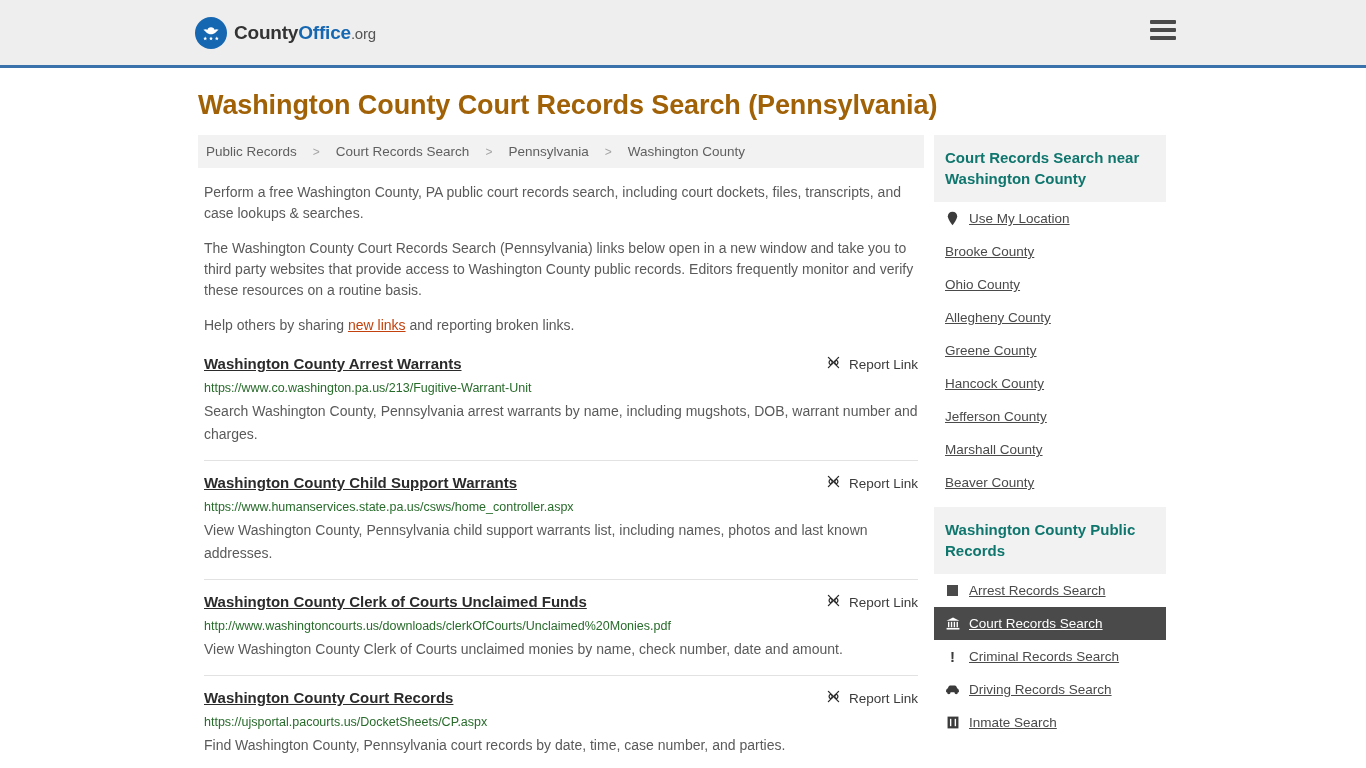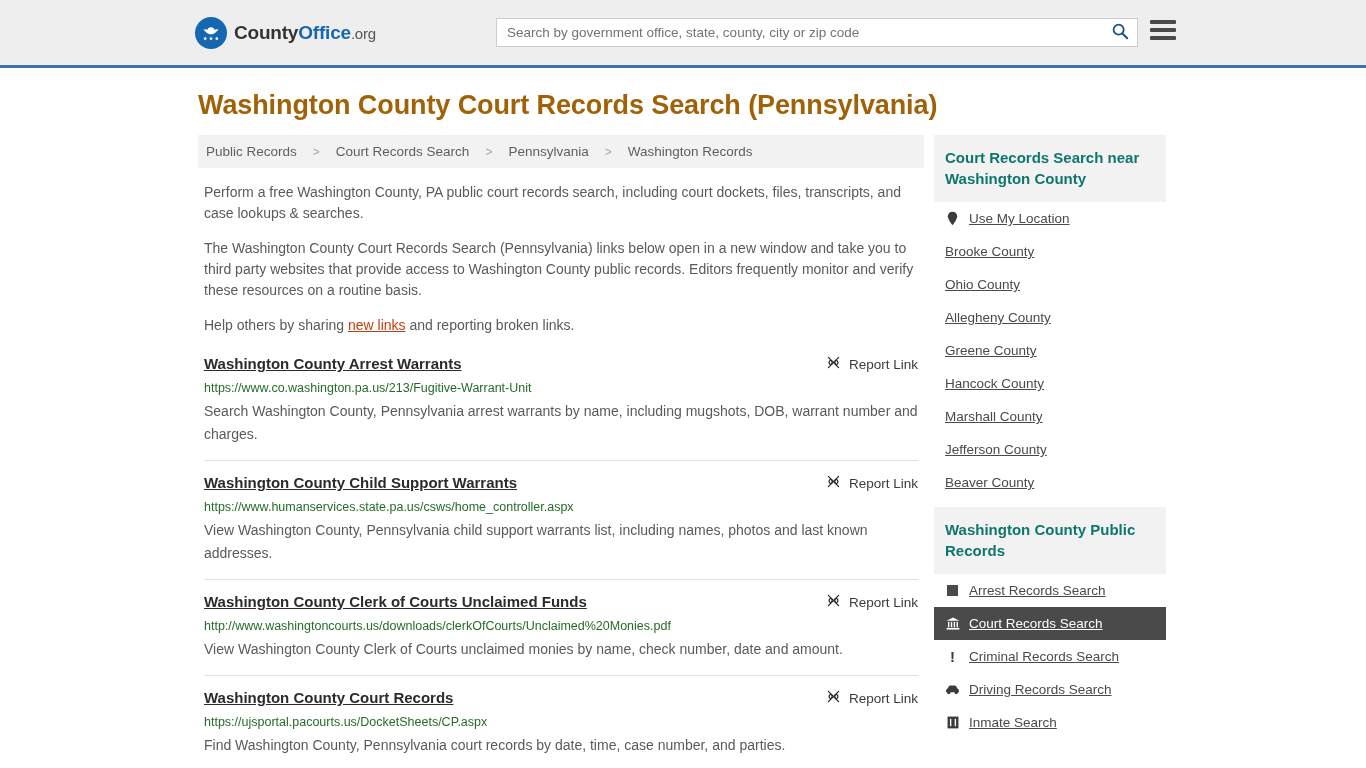--- a/index.html
+++ b/index.html
@@ -249,31 +249,20 @@
       <svg width="24" height="24" viewBox="0 0 24 24" aria-hidden="true">
         <path d="M12 5.2 C10 5.2 8.6 6.4 8.6 7.8 C7.4 7.0 5.6 7.0 4.4 7.8 C5.6 8.6 6.4 9.6 7.4 10.4 C8.6 11.4 10.2 12.2 12 12.2 C13.8 12.2 15.4 11.4 16.6 10.4 C17.6 9.6 18.4 8.6 19.6 7.8 C18.4 7.0 16.6 7.0 15.4 7.8 C15.4 6.4 14 5.2 12 5.2 Z" fill="#ffffff"></path>
         <path d="M6.2 14.6 l0.55 1.25 1.35 0.12 -1.02 0.9 0.3 1.33 -1.18 -0.7 -1.18 0.7 0.3 -1.33 -1.02 -0.9 1.35 -0.12 Z" fill="#ffffff"></path>
         <path d="M12 14.6 l0.55 1.25 1.35 0.12 -1.02 0.9 0.3 1.33 -1.18 -0.7 -1.18 0.7 0.3 -1.33 -1.02 -0.9 1.35 -0.12 Z" fill="#ffffff"></path>
         <path d="M17.8 14.6 l0.55 1.25 1.35 0.12 -1.02 0.9 0.3 1.33 -1.18 -0.7 -1.18 0.7 0.3 -1.33 -1.02 -0.9 1.35 -0.12 Z" fill="#ffffff"></path>
       </svg>
     </span>
     <span class="logo-text"><span class="c">County</span><span class="b">Office</span><span class="org">.org</span></span>
   </a>
 
-  <div class="search-wrap">
-    <input class="search-input" type="text" placeholder="Search by government office, state, county, city or zip code" style="">
-    <button class="search-btn">
-      <span>
-        <svg width="18" height="18" viewBox="0 0 20 20" aria-hidden="true">
-          <circle cx="8.5" cy="8.5" r="5.6" fill="none" stroke="#1b4f86" stroke-width="2"></circle>
-          <line x1="12.7" y1="12.7" x2="18" y2="18" stroke="#1b4f86" stroke-width="2.2" stroke-linecap="round"></line>
-        </svg>
-      </span>
-    </button>
-  </div>
 
   <div class="hamburger">
     <span></span>
     <span></span>
     <span></span>
   </div>
 </div>
 
 <div class="page">
 
@@ -283,21 +272,21 @@
 
     <div class="col-main">
 
       <div class="breadcrumb">
         <a href="#">Public Records</a>
         <span class="sep">&gt;</span>
         <a href="#">Court Records Search</a>
         <span class="sep">&gt;</span>
         <a href="#">Pennsylvania</a>
         <span class="sep">&gt;</span>
-        <a href="#">Washington Records</a>
+        <a href="#">Washington County</a>
       </div>
 
       <div class="intro">
         <p>Perform a free Washington County, PA public court records search, including court dockets, files, transcripts, and case lookups &amp; searches.</p>
         <p>The Washington County Court Records Search (Pennsylvania) links below open in a new window and take you to third party websites that provide access to Washington County public records. Editors frequently monitor and verify these resources on a routine basis.</p>
         <p><span>Help others by sharing </span><a class="inline" href="#">new links</a><span> and reporting broken links.</span></p>
       </div>
 
       <div class="results">
 
@@ -402,24 +391,24 @@
           <li class="side-item">
             <a href="#">Allegheny County</a>
           </li>
           <li class="side-item">
             <a href="#">Greene County</a>
           </li>
           <li class="side-item">
             <a href="#">Hancock County</a>
           </li>
           <li class="side-item">
+            <a href="#">Jefferson County</a>
+          </li>
+          <li class="side-item">
             <a href="#">Marshall County</a>
-          </li>
-          <li class="side-item">
-            <a href="#">Jefferson County</a>
           </li>
           <li class="side-item">
             <a href="#">Beaver County</a>
           </li>
         </ul>
       </div>
 
       <div class="side-panel">
         <div class="side-head">Washington County Public Records</div>
         <ul class="side-list">

